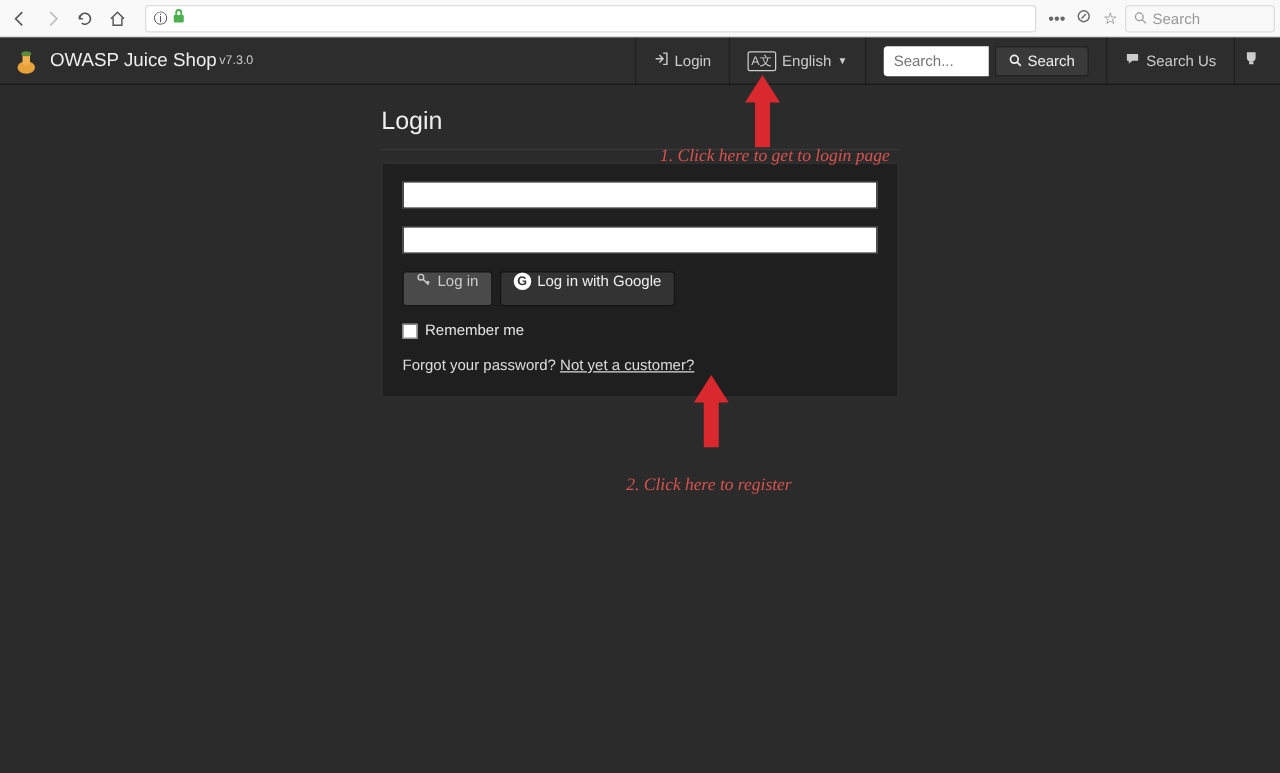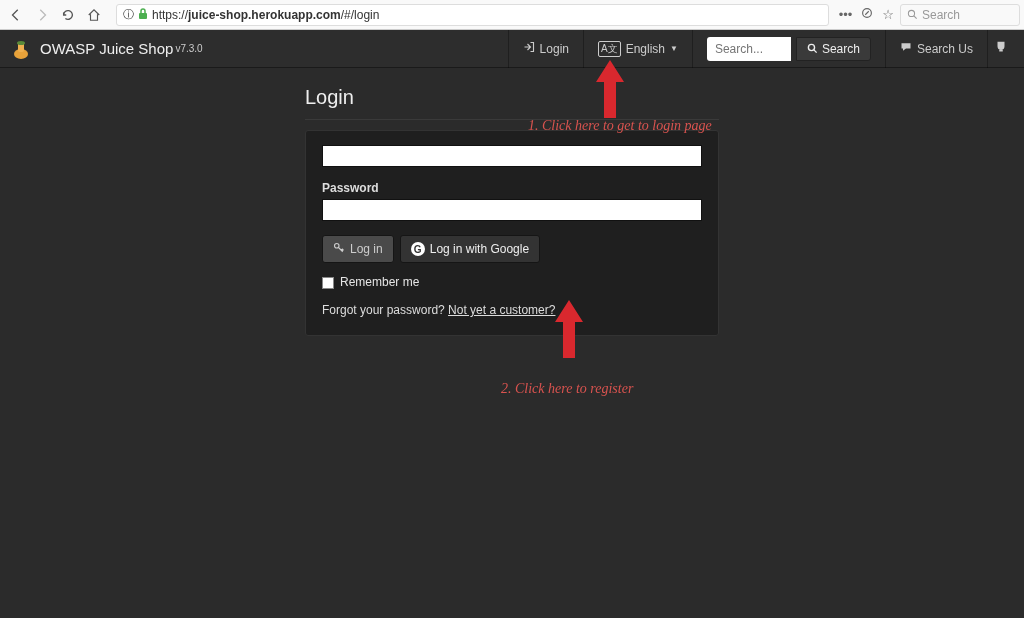--- a/index.html
+++ b/index.html
@@ -202,21 +202,20 @@
       gap: 6px;
       margin-bottom: 12px;
     }
     .btn {
       height: 28px;
       border: 1px solid #151515;
       border-radius: 3px;
       font-size: 12px;
       padding: 0 10px;
       display: flex;
-      align-items: center;
       gap: 5px;
       cursor: pointer;
     }
     .btn-login {
       background: #4a4a4a;
       color: #ccc;
     }
     .btn-google {
       background: #333;
       color: #eee;
@@ -297,23 +296,20 @@
       </svg>
   </div>
   <div class="url-bar">
     <span class="url-icon">ⓘ</span>
     <span class="url-icon lock-icon">
       <svg width="10" height="12" viewBox="0 0 10 12">
           <rect x="1" y="5" width="8" height="6" rx="1" fill="#4caf50"></rect>
           <path d="M3 5 L3 3 A2 2 0 0 1 7 3 L7 5" stroke="#4caf50" stroke-width="1.5" fill="none"></path>
         </svg>
     </span>
-    <span class="url-text">
-      <span>https://</span><span class="url-domain">juice-shop.herokuapp.com</span><span>/#/login</span>
-    </span>
   </div>
   <div class="browser-icons-right">
     <span>•••</span>
     <span>
       <svg width="14" height="14" viewBox="0 0 16 16">
           <circle cx="8" cy="8" r="5" stroke="#666" stroke-width="1.3" fill="none"></circle>
           <path d="M6 10 L10 6" stroke="#666" stroke-width="1.3"></path>
         </svg>
     </span>
     <span>☆</span>
@@ -376,21 +372,20 @@
         </svg>
     </span>
   </div>
 </div>
 
 <div class="main-content">
   <div class="login-container">
     <h2 class="login-heading">Login</h2>
     <div class="login-panel">
       <input class="form-input" type="text" style="">
-      <label class="form-label">Password</label>
       <input class="form-input" type="password" style="">
       <div class="button-row">
         <button class="btn btn-login">
           <span>
             <svg width="12" height="12" viewBox="0 0 16 16">
                 <circle cx="5" cy="5" r="3" stroke="#ccc" stroke-width="1.5" fill="none"></circle>
                 <path d="M7 7 L13 13 M11 11 L13 9 M12 12 L14 10" stroke="#ccc" stroke-width="1.5"></path>
               </svg>
           </span>
           <span>Log in</span>

